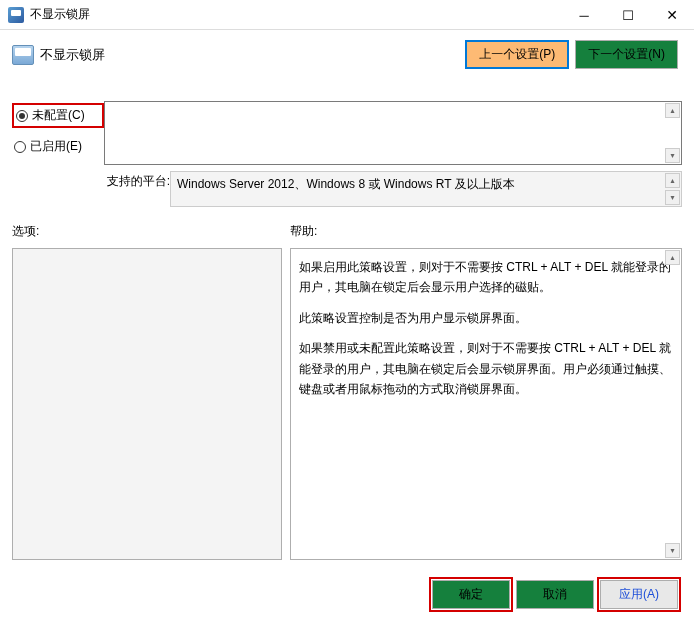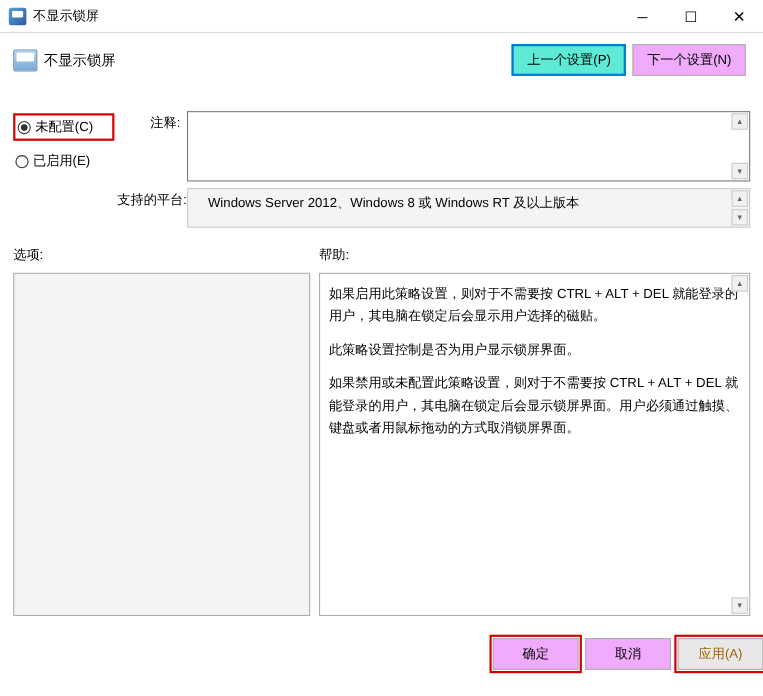--- a/index.html
+++ b/index.html
@@ -71,28 +71,28 @@
       position: absolute;
       top: 2px; left: 2px;
       width: 16px; height: 8px;
       background: #fff;
       border-radius: 1px;
     }
     .header-title { font-size: 13px; flex: 1; }
     .nav-buttons { display: flex; gap: 6px; margin-right: 4px; }
     .btn {
       padding: 4px 12px;
-      background: #f0abfc;
+      background: #15803d;
       border: 1px solid #adadad;
       font-size: 12px;
       cursor: pointer;
     }
     .btn.primary-outline {
       border: 2px solid #0078d7;
-      background: #5eead4;
+      background: #fdba74;
       text-align: center;
     }
 
     .config-row {
       display: flex;
       margin-bottom: 6px;
       margin-top: 32px;
     }
     .radio-group {
       width: 92px;
@@ -145,21 +145,21 @@
     .platform-row {
       display: flex;
       margin-top: 6px;
       margin-left: 92px;
       justify-content: space-between;
     }
     .platform-box {
       flex: 1;
       border: 1px solid #ccc;
       background: #f4f4f4;
-      padding: 4px 18px;
+      padding: 4px 6px;
       height: 36px;
       position: relative;
     }
     .scroll-arrow {
       position: absolute;
       right: 1px;
       width: 15px;
       height: 15px;
       background: #f0f0f0;
       border: 1px solid #ccc;
@@ -190,25 +190,25 @@
     }
     .panel-box.options {
       background: #f4f4f4;
     }
     .help-text p { margin-bottom: 10px; }
 
     .footer {
       display: flex;
       justify-content: flex-end;
       gap: 6px;
-      padding: 10px 0 8px;
+      padding: 10px 16px 8px;
     }
     .footer .btn { min-width: 78px; padding: 5px 12px; }
     .footer .btn.highlighted { outline: 2px solid #d40000; outline-offset: 1px; }
-    .footer .btn.disabled { color: #a16207; background: #e8e8e8; cursor: default; }
+    .footer .btn.disabled { color: #1d4ed8; background: #e8e8e8; cursor: default; }
   </style>
 </head>
 <body>
 
 <div class="titlebar">
   <div class="titlebar-icon"></div>
   <div class="titlebar-title">不显示锁屏</div>
   <div class="window-controls">
     <div class="wc-btn">─</div>
     <div class="wc-btn">☐</div>
@@ -233,21 +233,20 @@
         <span class="radio-circle selected"></span>
         <span>未配置(C)</span>
       </div>
       <div class="radio-item">
         <span class="radio-circle"></span>
         <span>已启用(E)</span>
       </div>
     </div>
 
     <div class="comment-area">
-      <div class="label-cell">注释:</div>
       <div class="textbox">
         <div class="scroll-arrow up">▴</div>
         <div class="scroll-arrow down">▾</div>
       </div>
     </div>
   </div>
 
   <div class="platform-row">
     <div class="label-cell" style="width:66px">支持的平台:</div>
     <div class="platform-box">

